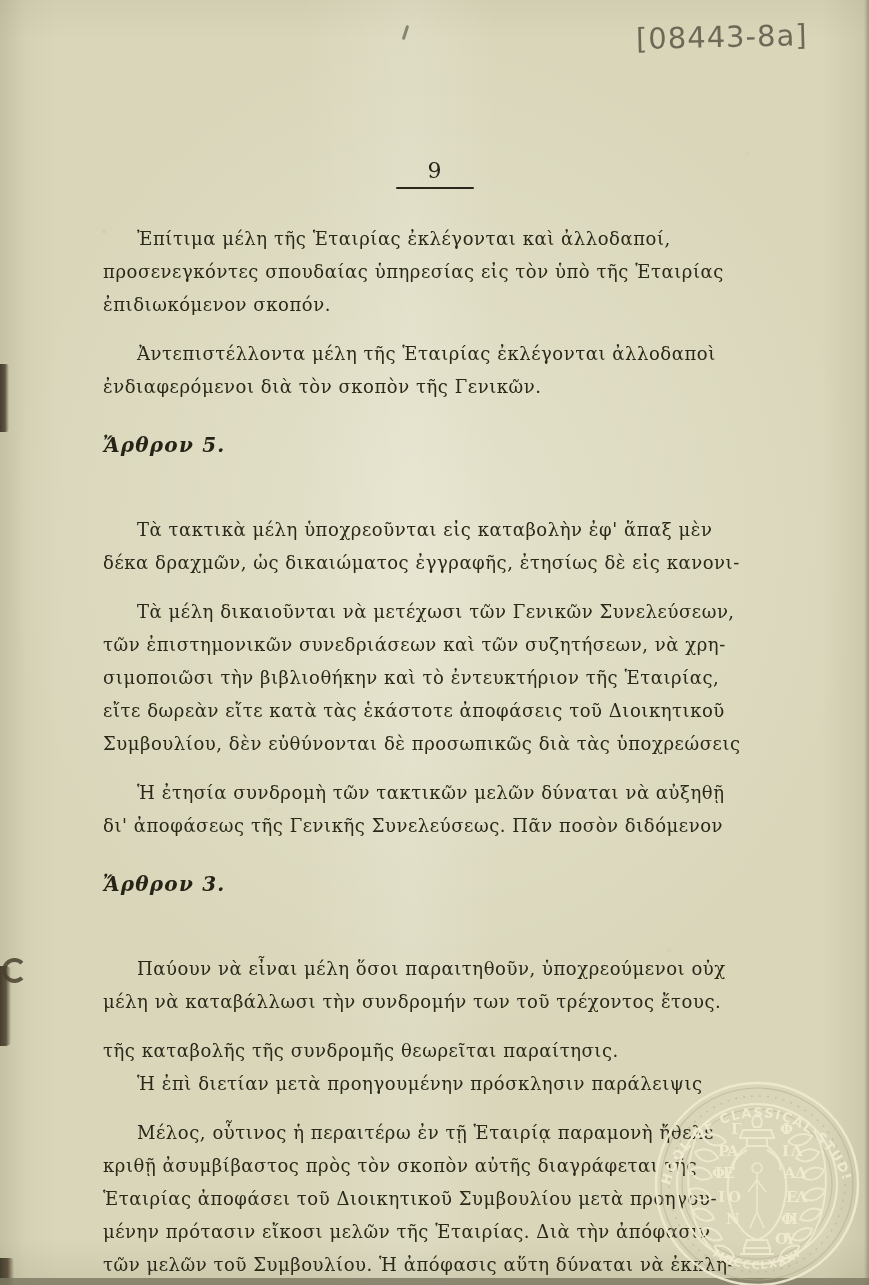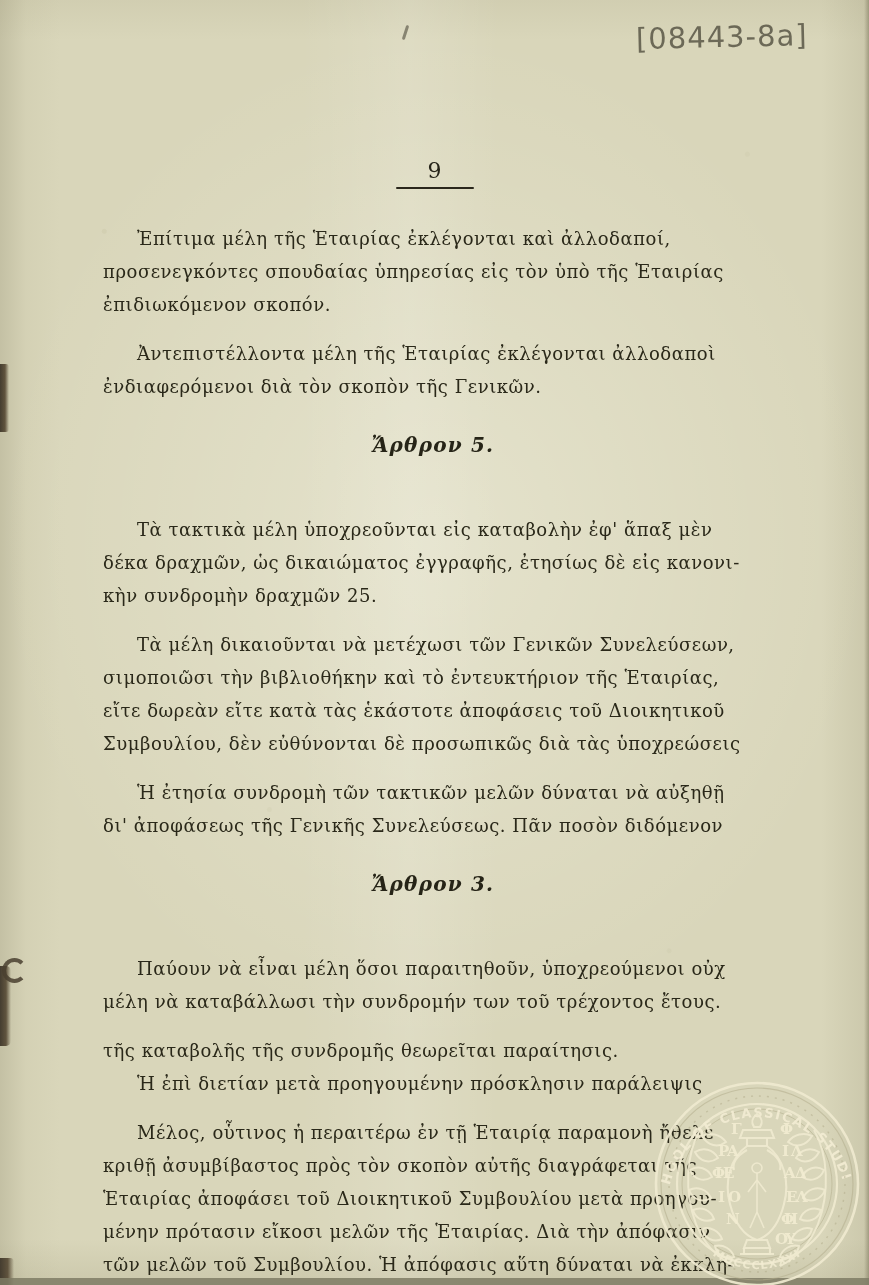--- a/index.html
+++ b/index.html
@@ -112,21 +112,20 @@
     text-align: justify;
     color: #2a2819;
   }
   .para .ln {
     display: block;
     white-space: nowrap;
   }
   .indent { padding-left: 34px; }
 
   .heading {
-    text-align: center;
     font-style: italic;
     font-weight: bold;
     font-size: 20px;
     letter-spacing: 1.2px;
     color: #262417;
   }
   .gap-m { height: 30px; }
   .gap-l { height: 40px; }
 
   sup.frac {
@@ -236,25 +235,25 @@
 
     <div class="gap-m"></div>
 
     <div class="heading">Ἄρθρον 5.</div>
 
     <div class="gap-l"></div>
 
     <p class="para">
       <span class="ln indent">Τὰ τακτικὰ μέλη ὑποχρεοῦνται εἰς καταβολὴν ἐφ' ἅπαξ μὲν</span>
       <span class="ln">δέκα δραχμῶν, ὡς δικαιώματος ἐγγραφῆς, ἐτησίως δὲ εἰς κανονι-</span>
-      <span class="ln">κὴν συνδρομὴν δραχμῶν 25.</span>
     </p>
 
     <p class="para">
       <span class="ln indent">Τὰ μέλη δικαιοῦνται νὰ μετέχωσι τῶν Γενικῶν Συνελεύσεων,</span>
+      <span class="ln">τῶν ἐπιστημονικῶν συνεδριάσεων καὶ τῶν συζητήσεων, νὰ χρη-</span>
       <span class="ln">σιμοποιῶσι τὴν βιβλιοθήκην καὶ τὸ ἐντευκτήριον τῆς Ἑταιρίας,</span>
       <span class="ln">εἴτε δωρεὰν εἴτε κατὰ τὰς ἑκάστοτε ἀποφάσεις τοῦ Διοικητικοῦ</span>
       <span class="ln">Συμβουλίου, δὲν εὐθύνονται δὲ προσωπικῶς διὰ τὰς ὑποχρεώσεις</span>
     </p>
 
     <p class="para">
       <span class="ln indent">Ἡ ἐτησία συνδρομὴ τῶν τακτικῶν μελῶν δύναται νὰ αὐξηθῇ</span>
       <span class="ln">δι' ἀποφάσεως τῆς Γενικῆς Συνελεύσεως. Πᾶν ποσὸν διδόμενον</span>
     </p>
 

